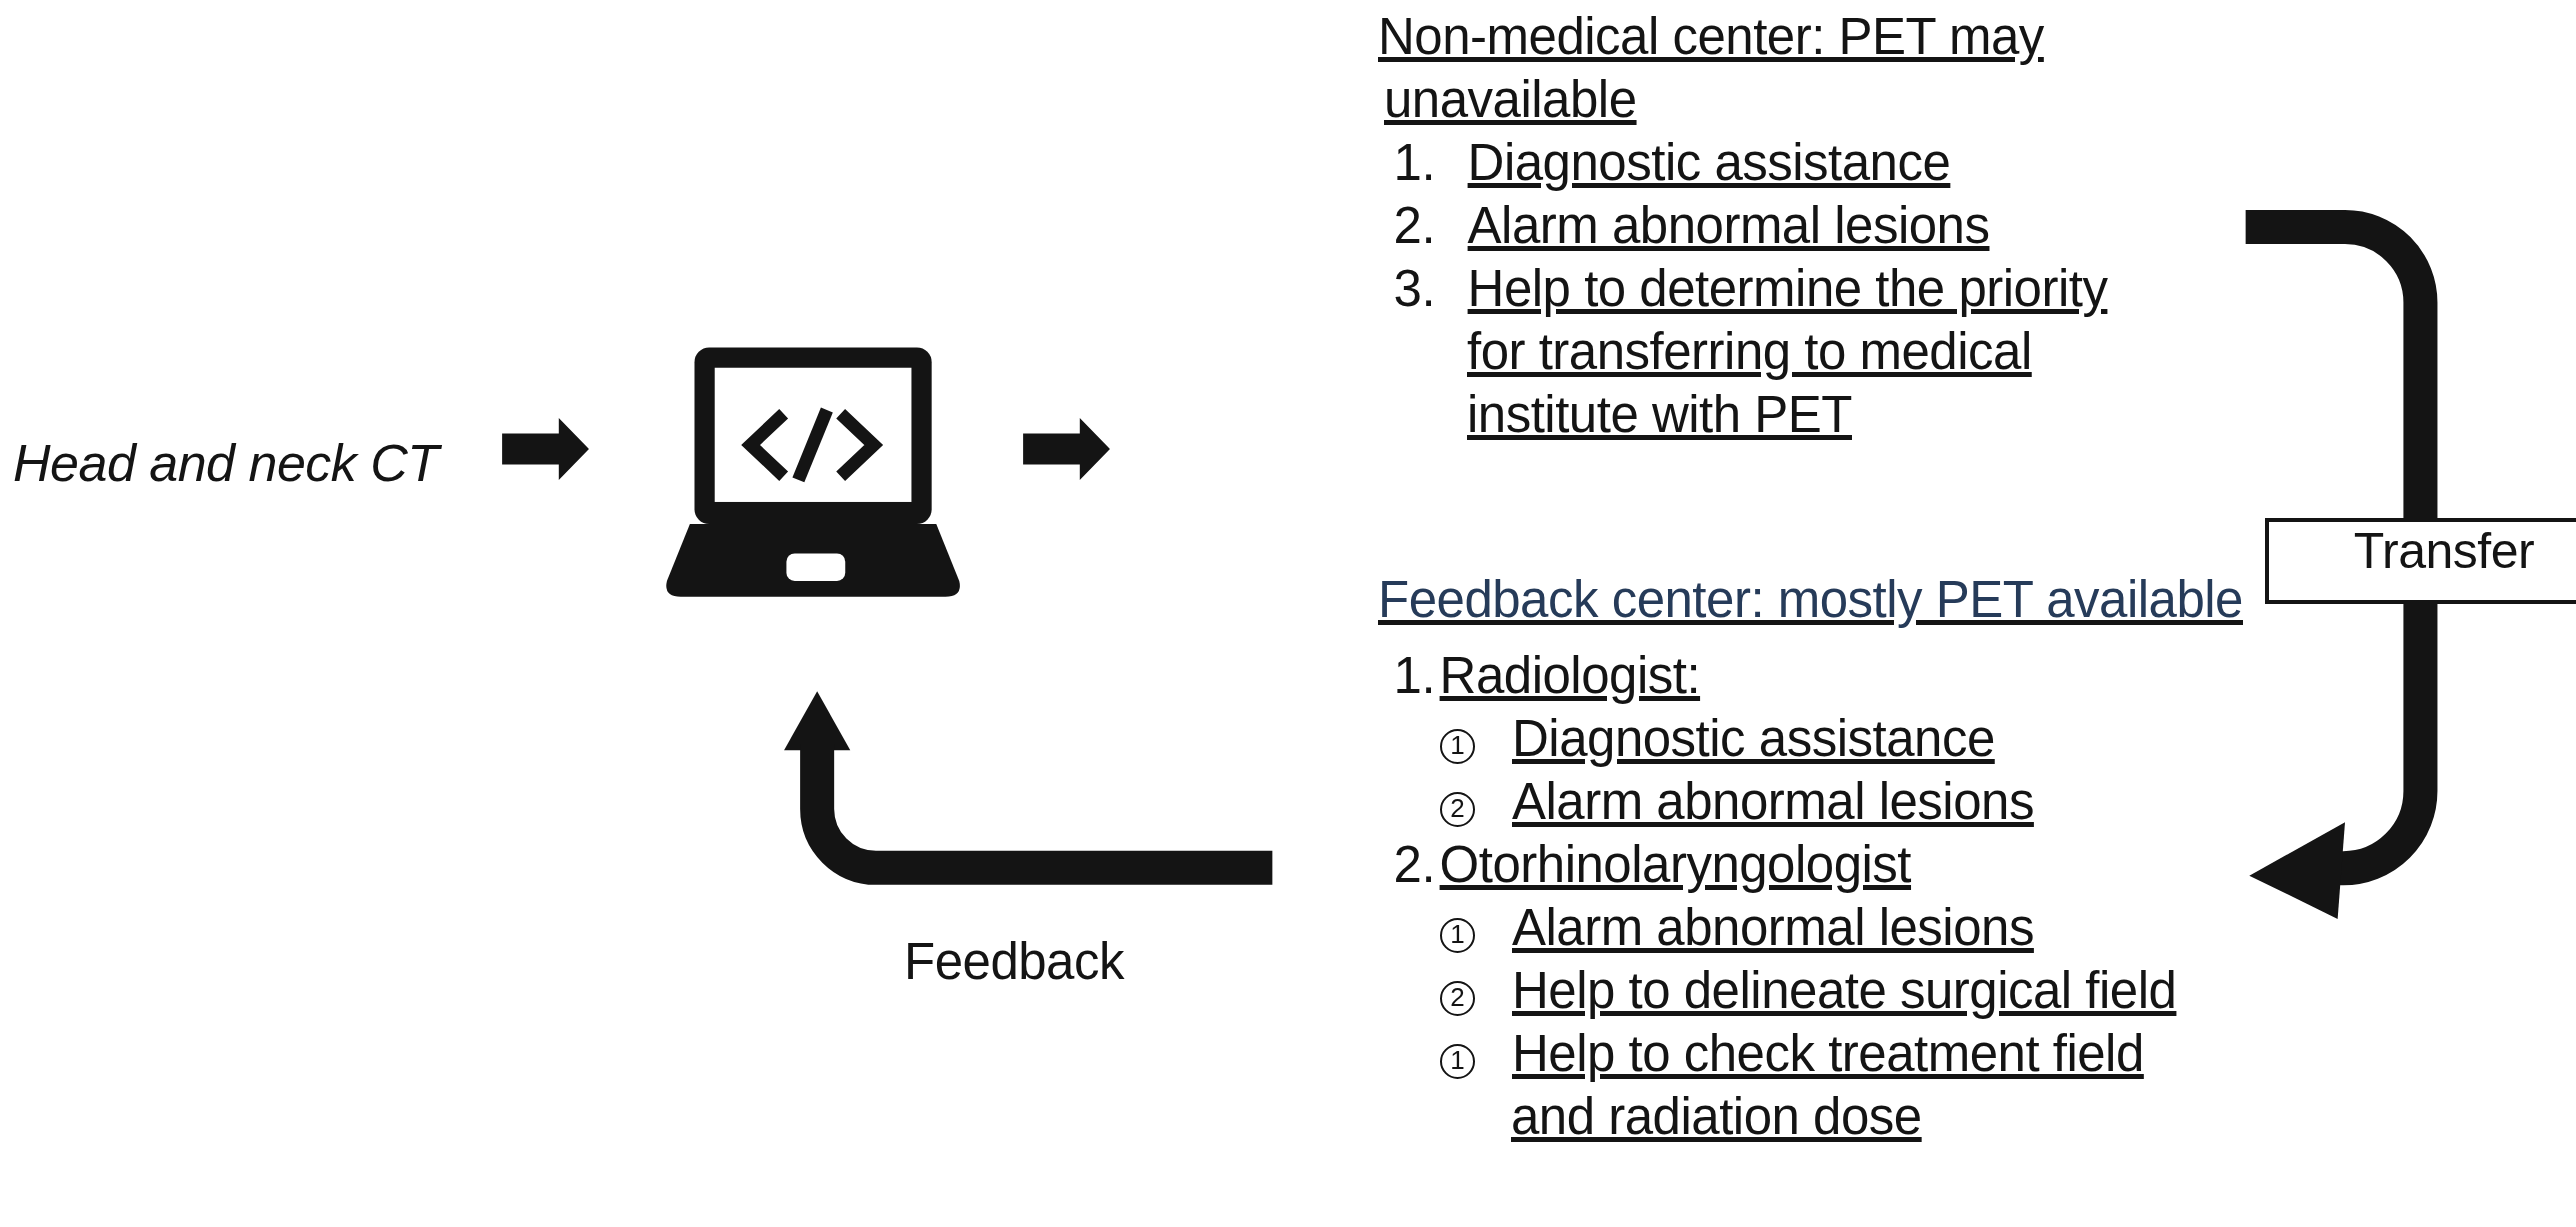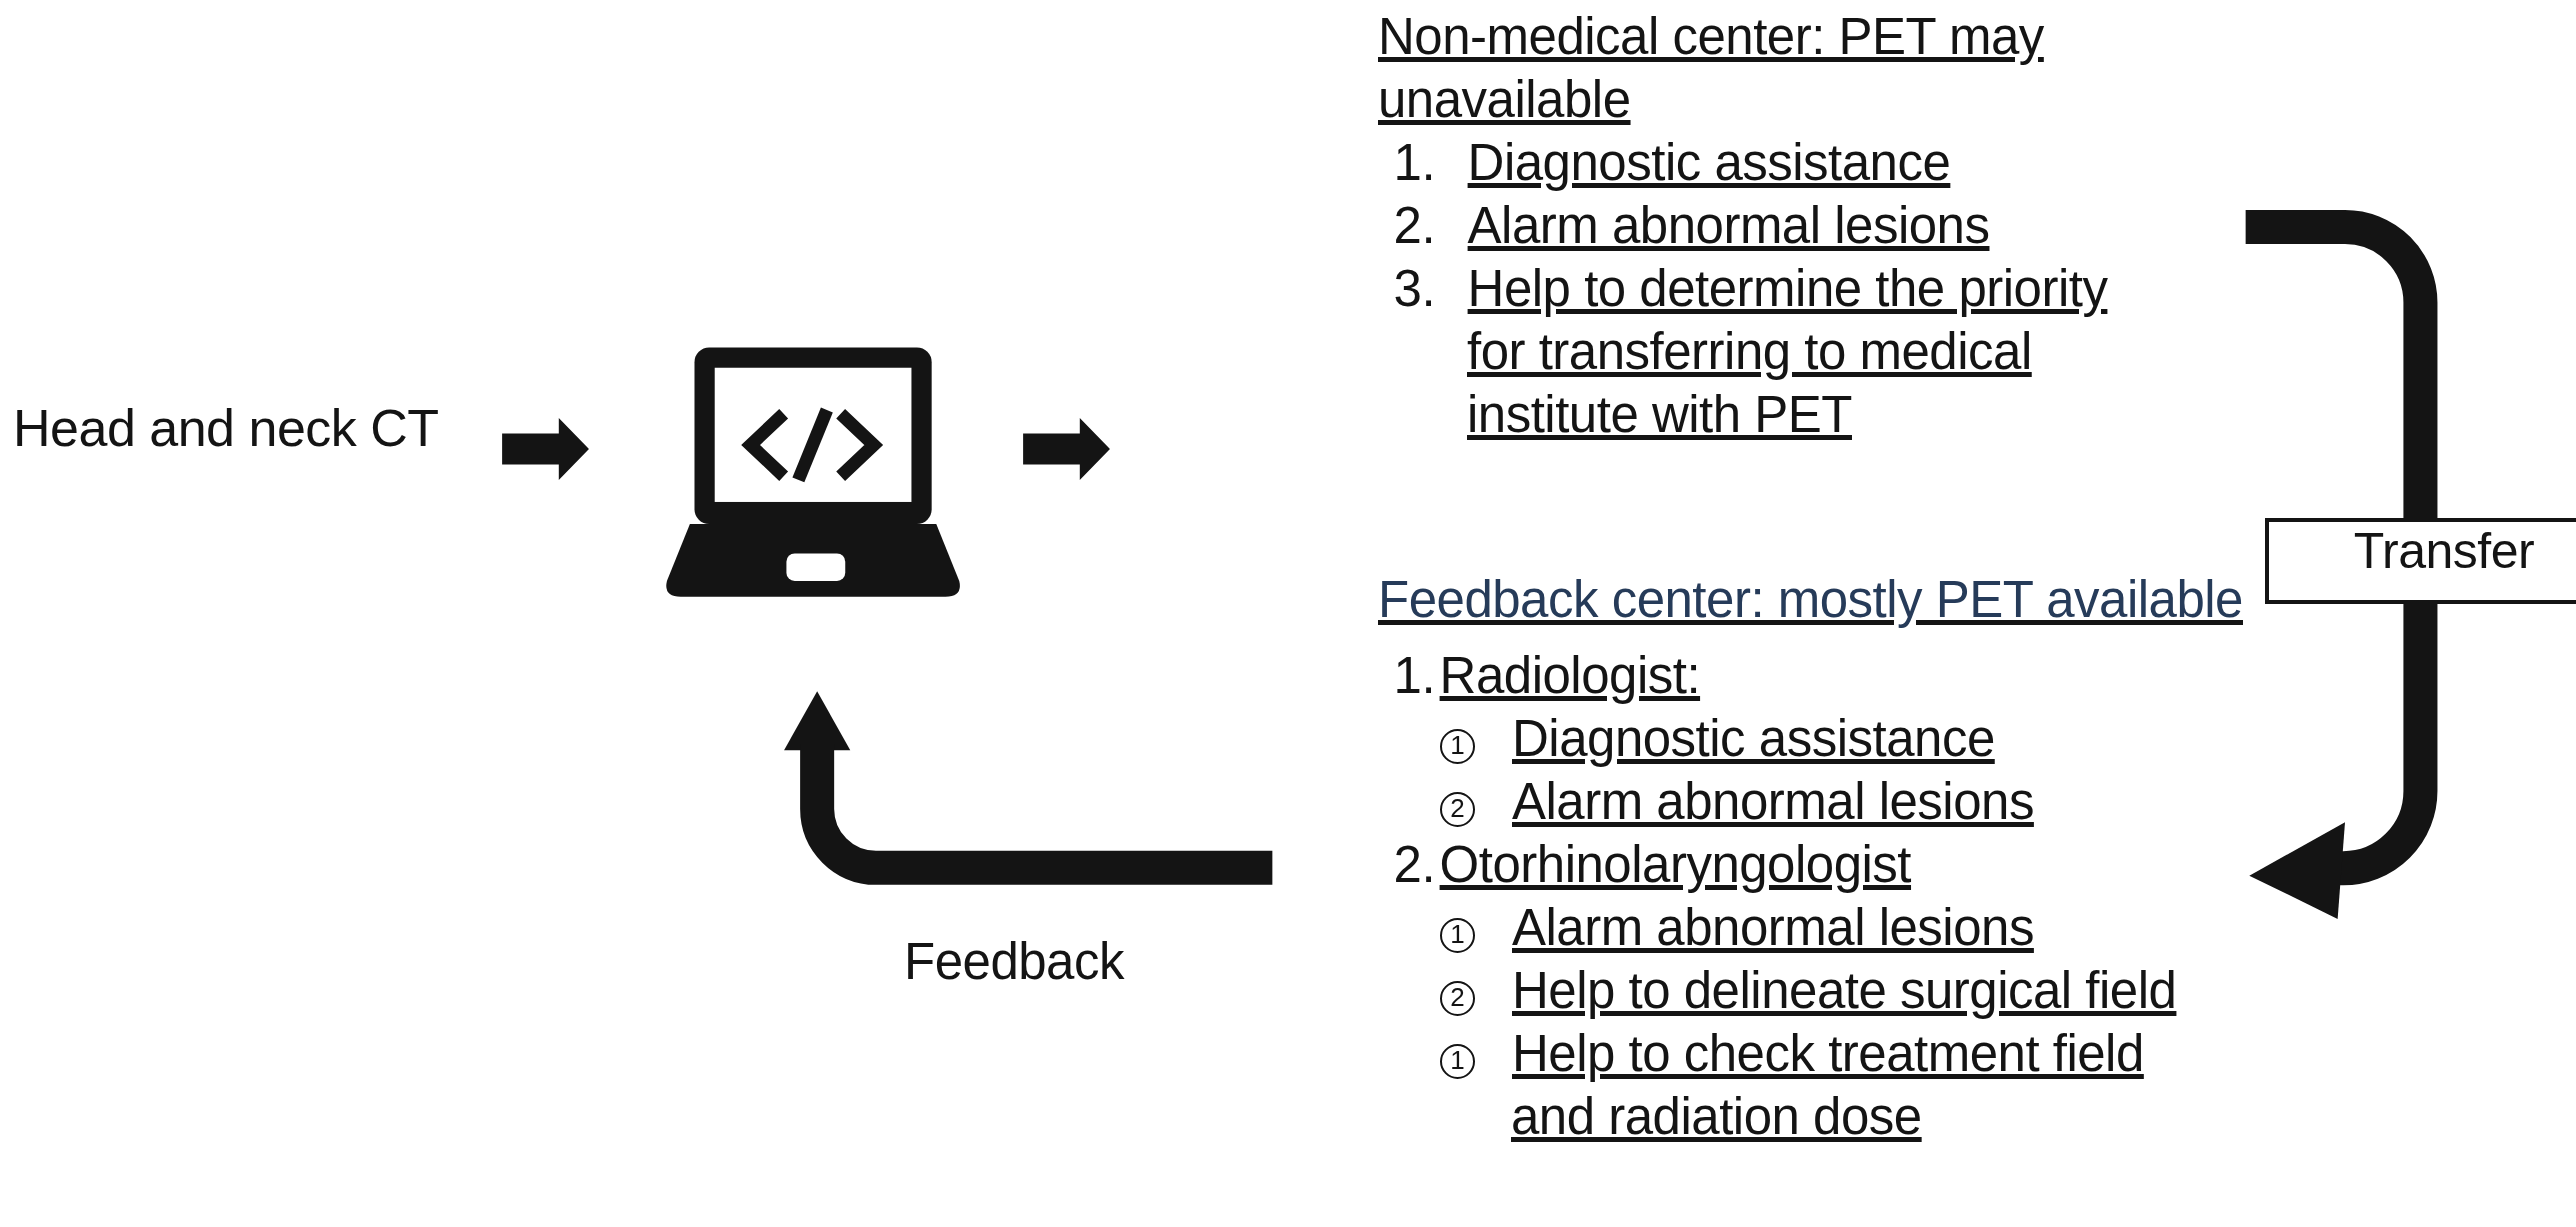--- a/index.html
+++ b/index.html
@@ -35,21 +35,21 @@
     display: flex; align-items: flex-start; justify-content: center;
     font-size: 50px; z-index: 2;
   }
   svg.layer { position: absolute; z-index: 1; }
 </style>
 </head>
 <body>
 
 <div class="canvas">
 
-  <div class="abs label" style="left:13px; top:396px;">Head and neck CT</div>
+  <div class="abs label" style="left:13px; top:431px;font-style:italic;">Head and neck CT</div>
 
   <svg class="layer" style="left:502px; top:417px;" width="88" height="64" viewBox="0 0 96 70">
     <polygon points="0,18 62,18 62,1 95,35 62,69 62,52 0,52" fill="#141414"></polygon>
   </svg>
 
   <svg class="layer" style="left:653px; top:342px;" width="322" height="262" viewBox="0 0 350 285">
     <rect x="45" y="6" width="258" height="192" rx="16" fill="#141414"></rect>
     <rect x="67" y="28" width="214" height="146" fill="#ffffff"></rect>
     <g stroke="#141414" stroke-width="14" fill="none">
       <polyline points="142,78 106,112 142,146"></polyline>
@@ -59,21 +59,21 @@
     <path d="M 40 198 L 308 198 L 333 260 Q 337 277 318 277 L 30 277 Q 11 277 15 260 Z" fill="#141414"></path>
     <rect x="145" y="230" width="64" height="30" rx="9" fill="#ffffff"></rect>
   </svg>
 
   <svg class="layer" style="left:1023px; top:417px;" width="88" height="64" viewBox="0 0 96 70">
     <polygon points="0,18 62,18 62,1 95,35 62,69 62,52 0,52" fill="#141414"></polygon>
   </svg>
 
   <div class="textblock nonmed-block" style="left:1378px; top:4.6px;">
       <div class="line heading" style="color: rgb(20, 20, 20);">Non-medical center: PET may</div>
-      <div class="line heading" style="color: rgb(20, 20, 20);">unavailable</div>
+      <div class="line heading" style="color: rgb(20, 20, 20); margin-left: 6px;">unavailable</div>
       <div class="line list"><span class="marker plain">1.</span><span class="txt">Diagnostic assistance</span></div>
       <div class="line list"><span class="marker plain">2.</span><span class="txt">Alarm abnormal lesions</span></div>
       <div class="line list"><span class="marker plain">3.</span><span class="txt">Help to determine the priority</span></div>
       <div class="line cont"><span class="txt">for transferring to medical</span></div>
       <div class="line cont"><span class="txt">institute with PET</span></div>
     </div>
 
   <div class="textblock med-block" style="left:1378px; top:568px;">
       <div class="line heading" style="color: rgb(38, 59, 89);">Feedback center: mostly PET available</div>
       <div class="line list"><span class="marker plain">1.</span><span class="txt">Radiologist:</span></div>

